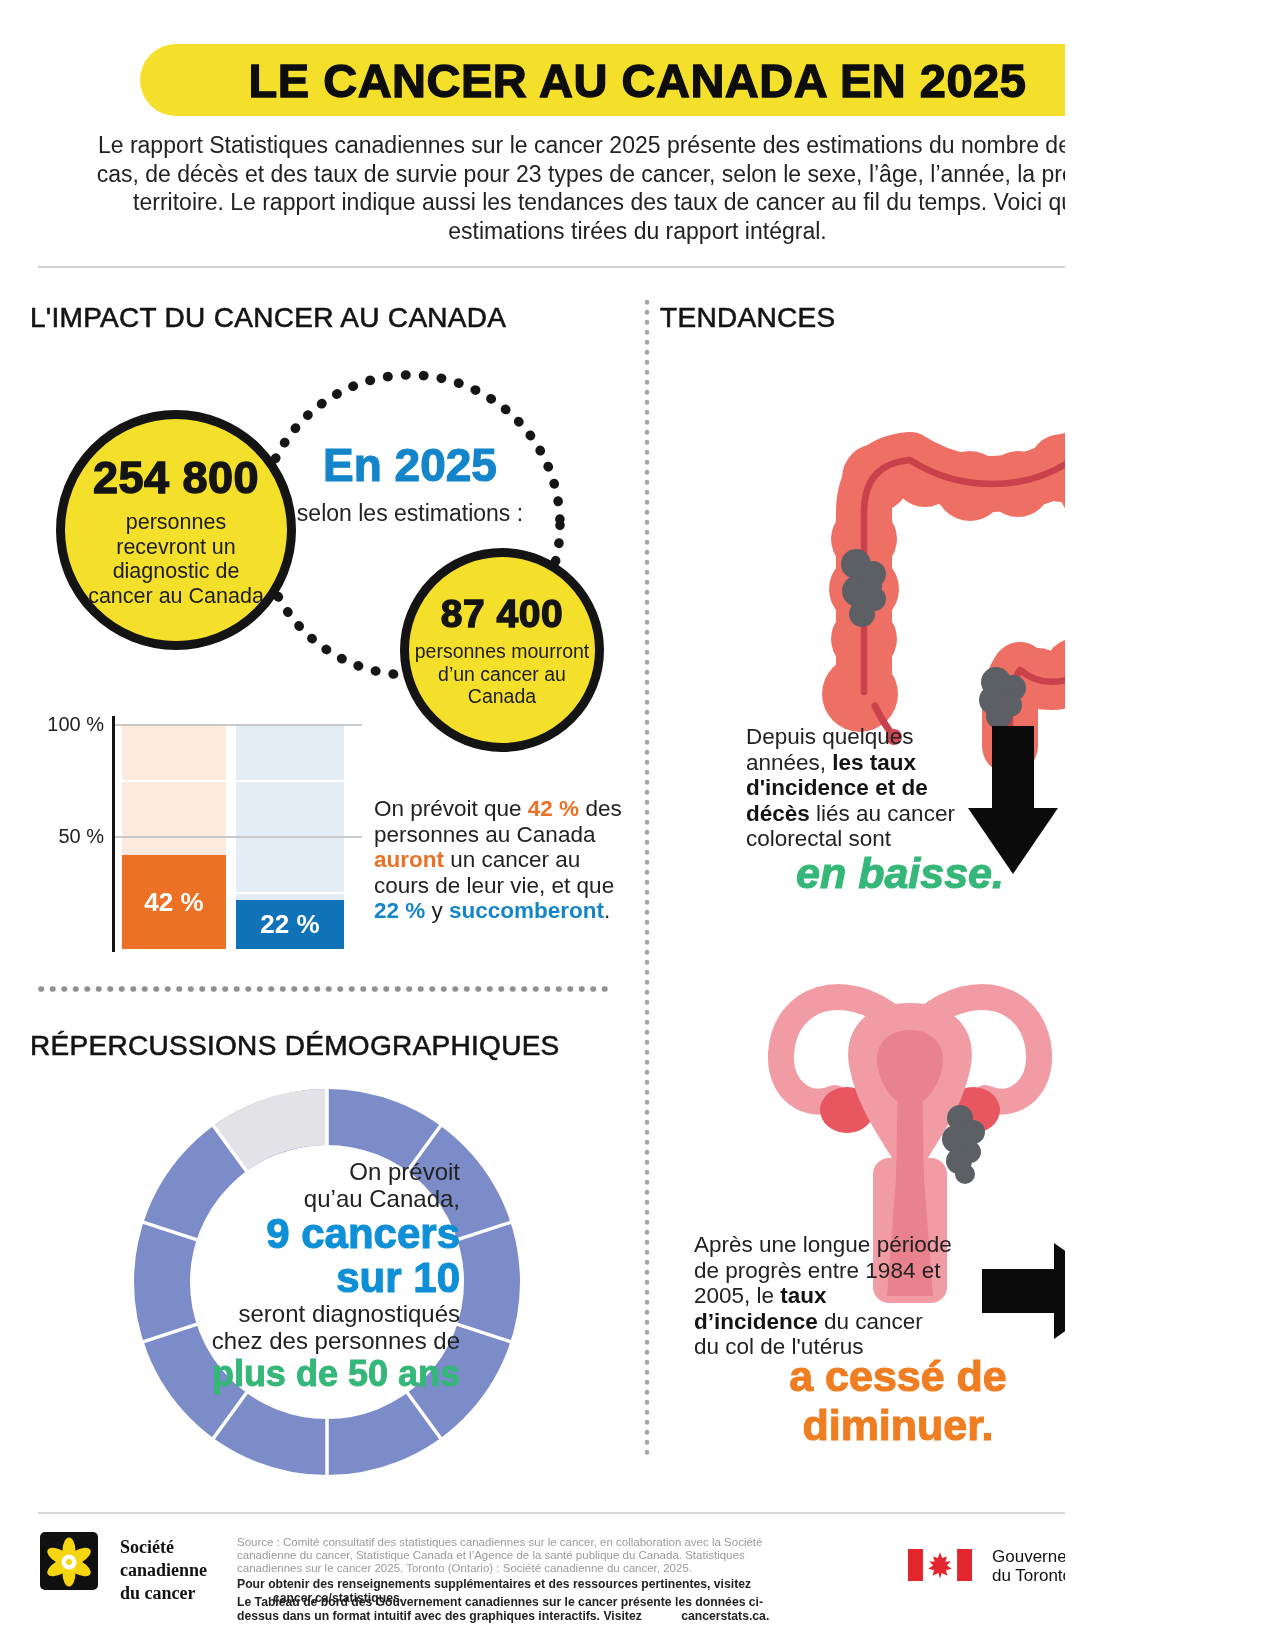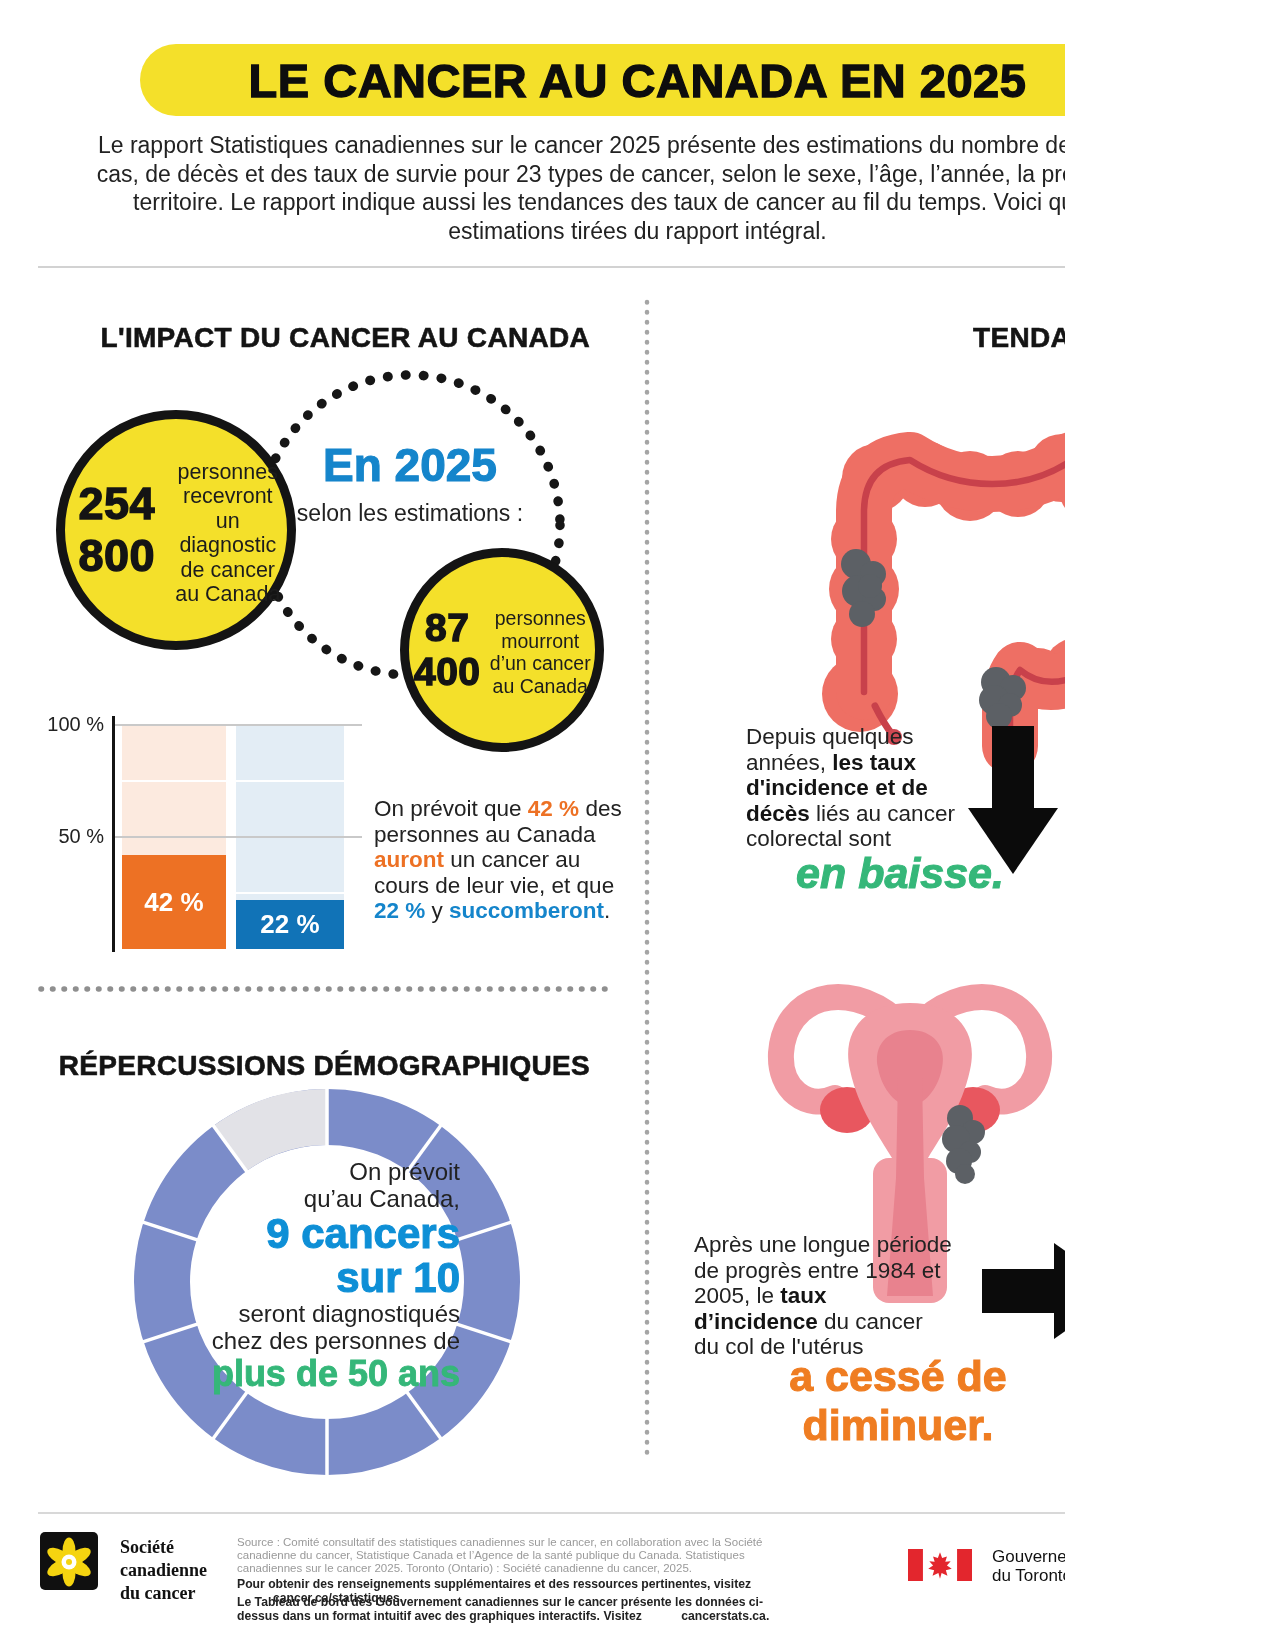--- a/index.html
+++ b/index.html
@@ -7,25 +7,25 @@
         font-family:"Liberation Sans","DejaVu Sans",sans-serif;color:#1a1a1a;}
   .abs{position:absolute;}
   
   .title-pill{left:140px;top:44px;width:995px;height:72px;background:#F4E02A;border-radius:40px;
               display:flex;align-items:center;justify-content:center;}
   .title-pill span{font-size:47px;font-weight:900;letter-spacing:.5px;color:#0d0d0d;
                    -webkit-text-stroke:1.3px #0d0d0d;}
   .intro{left:85px;top:131px;width:1105px;text-align:center;font-size:23px;line-height:28.5px;color:#222;}
   .hr{height:1.5px;background:#d2d2d2;}
   
-  .h2{font-size:28px;font-weight:700;letter-spacing:.3px;text-align:right;color:#141414;margin-top:20px;
+  .h2{font-size:28px;font-weight:400;letter-spacing:.3px;text-align:left;color:#141414;
       -webkit-text-stroke:.6px #141414;}
   
   .ycircle{background:#F4E02A;border:9px solid #141414;border-radius:50%;
-           display:flex;flex-direction:row;align-items:center;justify-content:center;text-align:center;}
+           display:flex;flex-direction:column;align-items:center;justify-content:center;text-align:center;}
   .ycircle .val{font-weight:900;color:#141414;-webkit-text-stroke:1.4px #141414;letter-spacing:.5px;}
   .ycircle .lbl{color:#1c1c1c;}
   .c1{left:56px;top:410px;width:222px;height:222px;}
   .c1 .val{font-size:45px;}
   .c1 .lbl{font-size:21.5px;line-height:24.5px;margin-top:6px;}
   .c2{left:400px;top:548px;width:186px;height:186px;}
   .c2 .val{font-size:39px;}
   .c2 .lbl{font-size:19.5px;line-height:22.5px;margin-top:4px;}
   .en2025{left:260px;top:438px;width:300px;text-align:center;z-index:2;}
   .en2025 .big{font-size:46px;font-weight:700;color:#1585CB;-webkit-text-stroke:1.2px #1585CB;}

